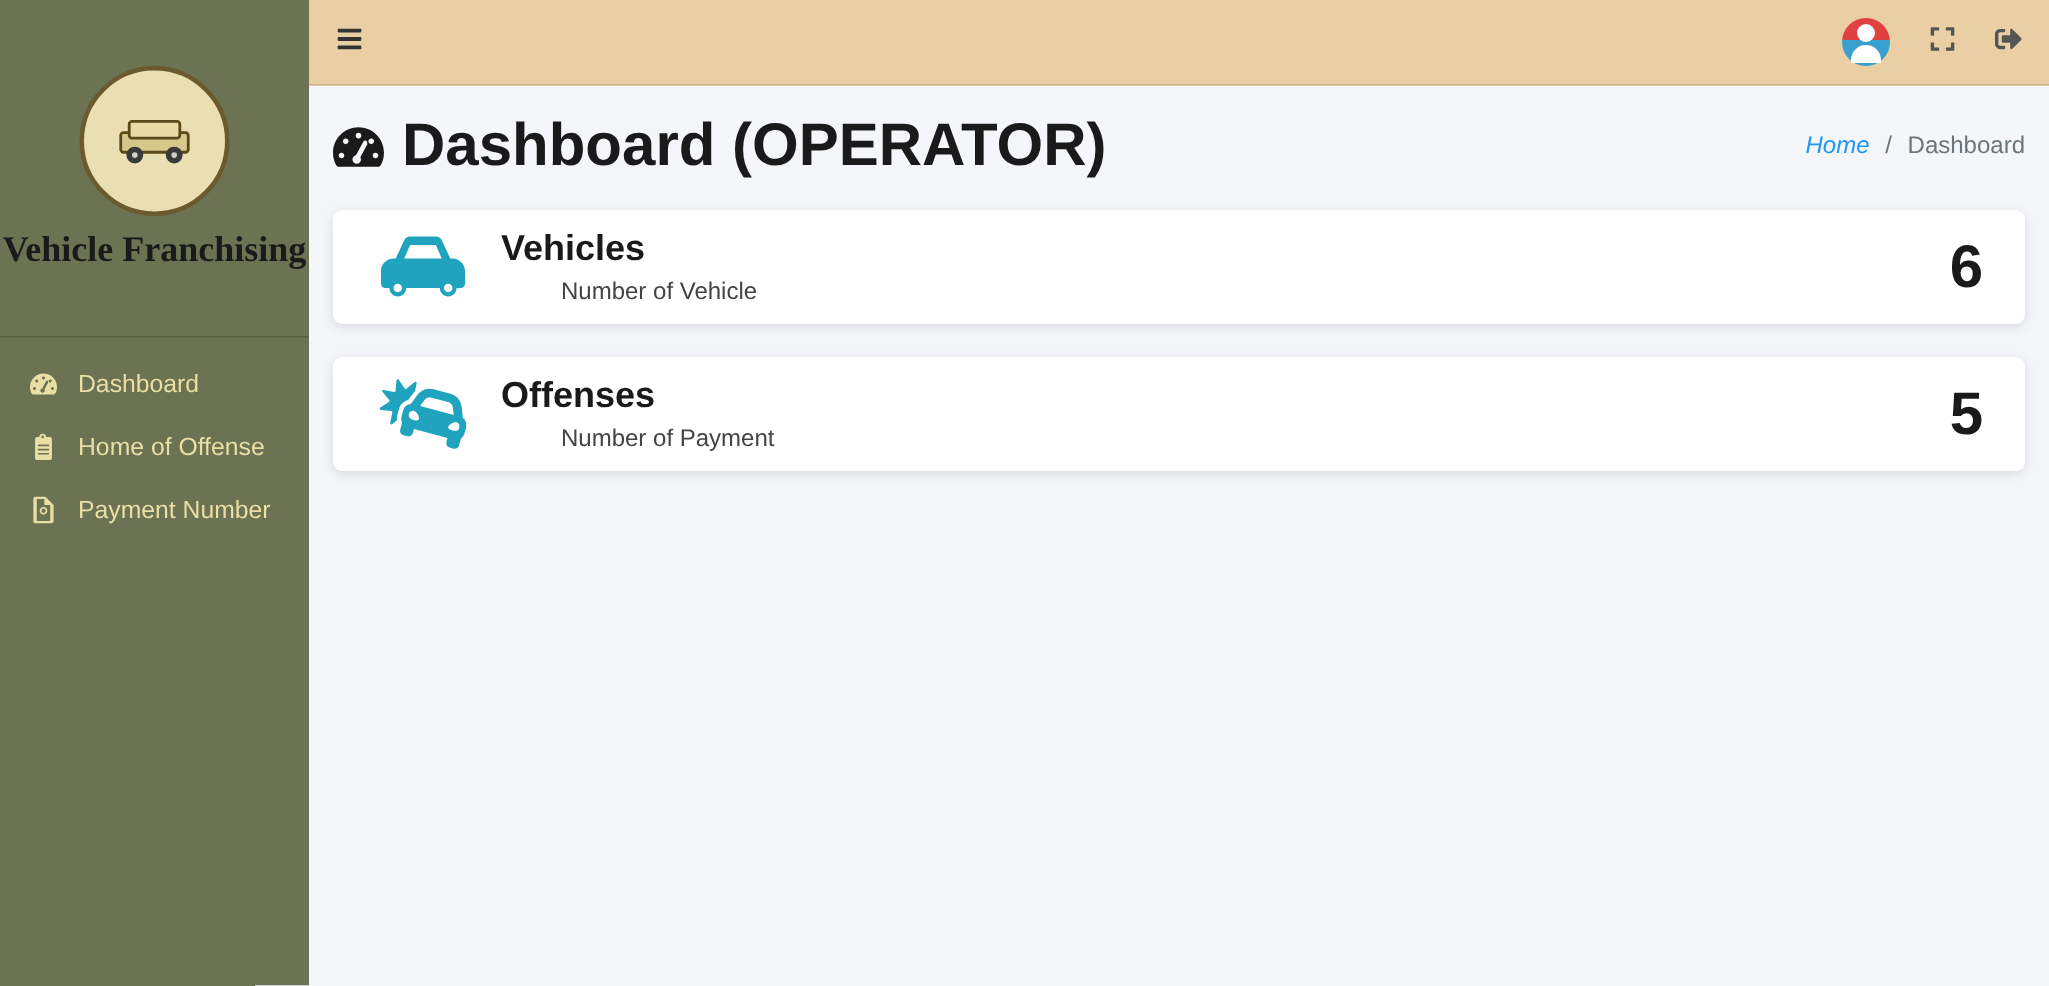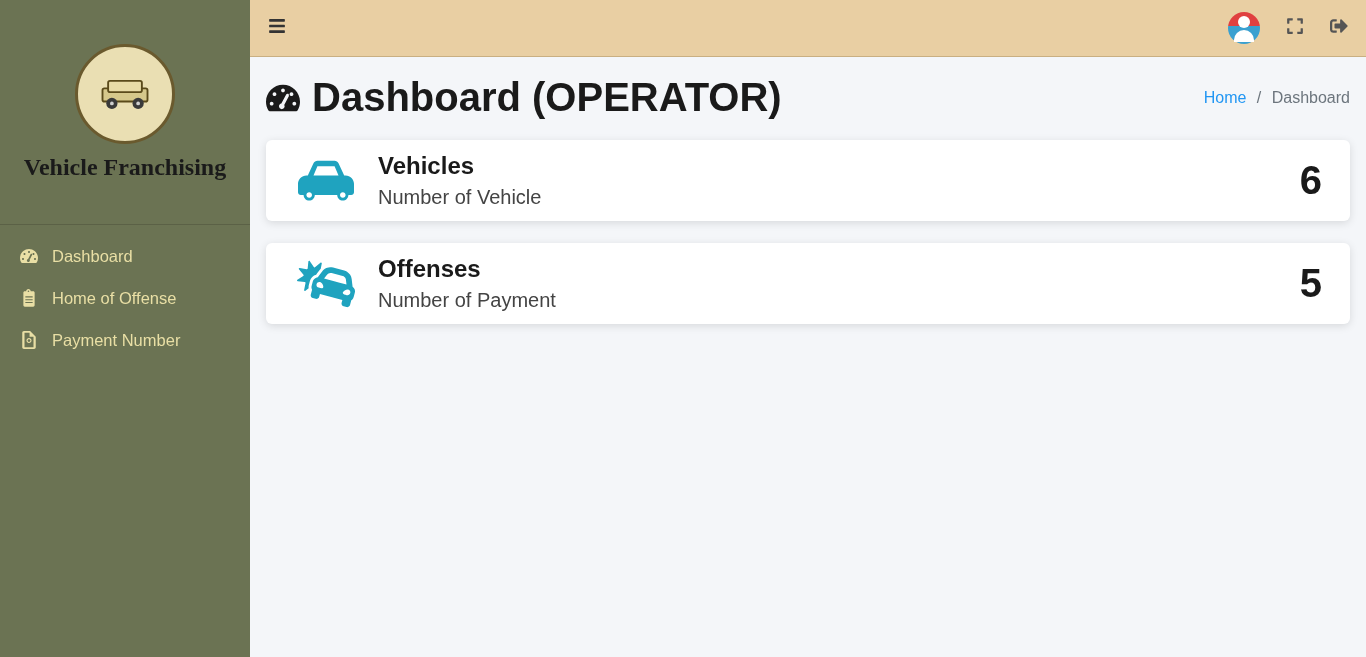--- a/index.html
+++ b/index.html
@@ -2,21 +2,21 @@
 <html><head>
 <meta charset="utf-8">
 <style>
 * { margin: 0; padding: 0; box-sizing: border-box; }
 body { font-family: "Segoe UI", Arial, sans-serif; background: #f4f6f9; overflow: hidden; }
 
 .app { display: flex; width: 1366px; height: 657px; }
 
 
 .sidebar {
-  width: 250px;
+  width: 206px;
   background: #6b7353;
   display: flex;
   flex-direction: column;
   flex-shrink: 0;
 }
 .brand-wrap {
   height: 225px;
   display: flex;
   flex-direction: column;
   align-items: center;
@@ -80,37 +80,37 @@
 }
 .top-icon { cursor: pointer; }
 .top-icon svg { fill: #555; }
 
 
 .content { flex: 1; padding: 18px 16px; overflow: auto; }
 .page-header { display: flex; align-items: center; justify-content: space-between; margin-bottom: 20px; }
 .page-title { display: flex; align-items: center; gap: 12px; font-size: 40px; font-weight: 600; color: #1a1a1a; }
 .page-title svg { fill: #1a1a1a; }
 .breadcrumb { font-size: 16px; color: #6c757d; }
-.breadcrumb .home-link { color: #2196f3; cursor: pointer; }
+.breadcrumb .home-link { color: #2196f3; cursor: pointer; font-style: italic; }
 .breadcrumb .sep { margin: 0 6px; }
 
 .card {
   background: #fff;
   border-radius: 6px;
   box-shadow: 0 2px 8px rgba(0,0,0,0.12);
   padding: 12px 28px;
   display: flex;
   align-items: center;
   margin-bottom: 22px;
 }
 .card-icon { width: 64px; height: 52px; display: flex; align-items: center; justify-content: center; margin-right: 20px; }
 .card-icon svg { fill: #1fa3bf; }
 .card-body { flex: 1; }
 .card-title { font-size: 24px; font-weight: 600; color: #1a1a1a; }
-.card-sub { font-size: 20px; color: #444; margin-top: 6px; }
+.card-sub { font-size: 16px; color: #444; margin-top: 6px; margin-left: 40px; }
 .card-value { font-size: 40px; font-weight: 700; color: #1a1a1a; }
 </style>
 </head>
 <body>
 
 <div class="app">
 
   <aside class="sidebar">
     <div class="brand-wrap">
       <div class="brand-circle">

